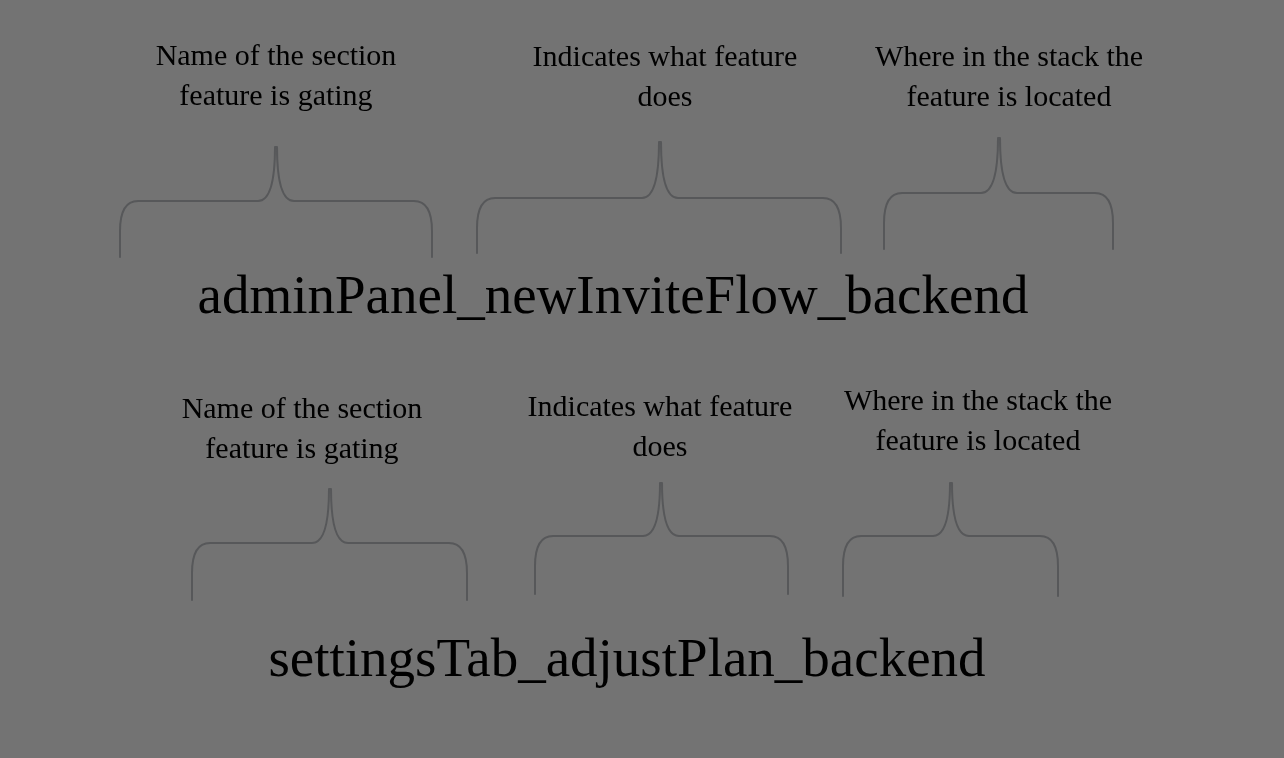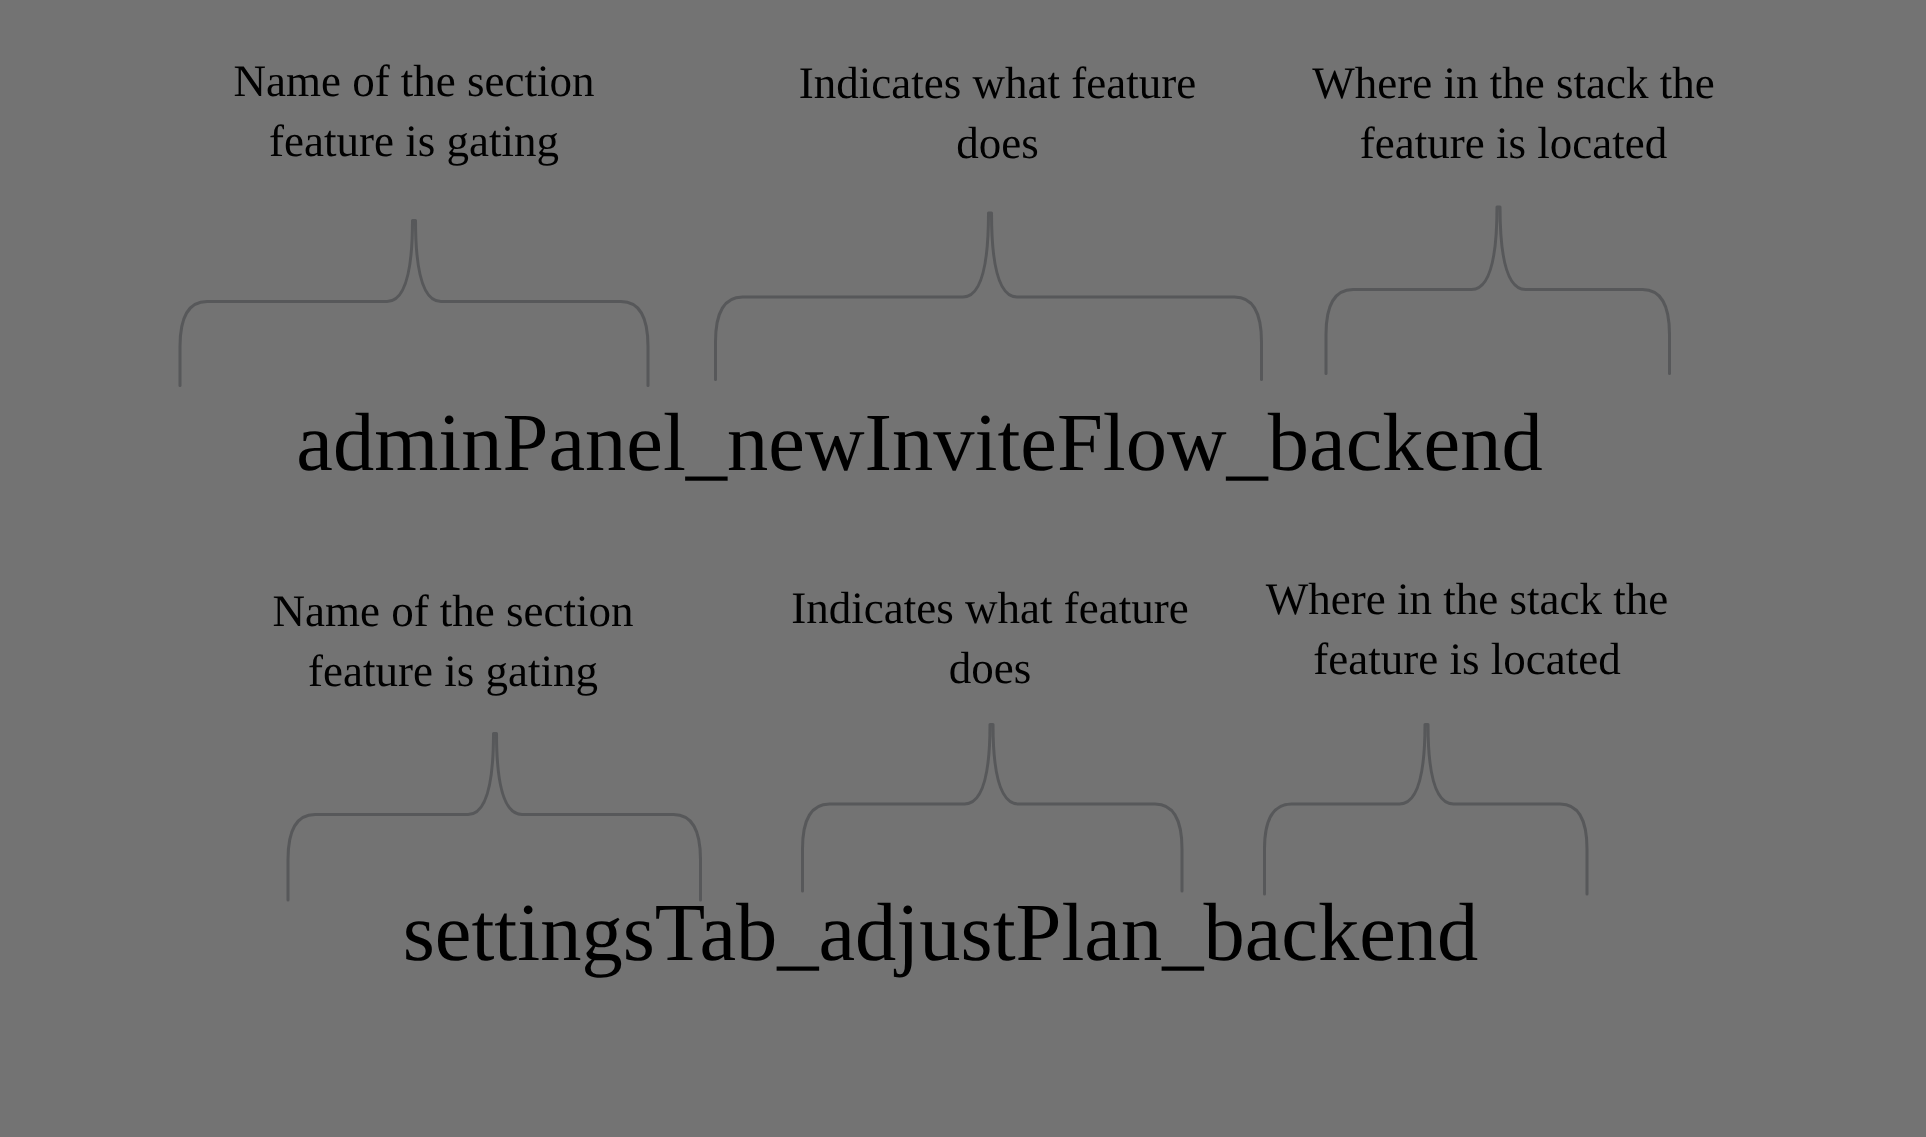--- a/index.html
+++ b/index.html
@@ -72,15 +72,15 @@
   <svg id="braces-layer" width="1284" height="758" viewBox="0 0 1284 758">
       <path d="M 120 257 L 120 231 Q 120 201 138 201 L 258 201 Q 275 201 275 147 L 277 147 Q 277 201 294 201 L 414 201 Q 432 201 432 231 L 432 257" fill="none" stroke="#57585a" stroke-width="2" stroke-linecap="round" stroke-linejoin="round"></path>
       <path d="M 477 253 L 477 228 Q 477 198 495 198 L 642 198 Q 659 198 659 142 L 661 142 Q 661 198 678 198 L 823 198 Q 841 198 841 228 L 841 253" fill="none" stroke="#57585a" stroke-width="2" stroke-linecap="round" stroke-linejoin="round"></path>
       <path d="M 884 249 L 884 223 Q 884 193 902 193 L 981 193 Q 998 193 998 138 L 1000 138 Q 1000 193 1017 193 L 1095 193 Q 1113 193 1113 223 L 1113 249" fill="none" stroke="#57585a" stroke-width="2" stroke-linecap="round" stroke-linejoin="round"></path>
       <path d="M 192 600 L 192 573 Q 192 543 210 543 L 312 543 Q 329 543 329 489 L 331 489 Q 331 543 348 543 L 449 543 Q 467 543 467 573 L 467 600" fill="none" stroke="#57585a" stroke-width="2" stroke-linecap="round" stroke-linejoin="round"></path>
       <path d="M 535 594 L 535 566 Q 535 536 553 536 L 643 536 Q 660 536 660 483 L 662 483 Q 662 536 679 536 L 770 536 Q 788 536 788 566 L 788 594" fill="none" stroke="#57585a" stroke-width="2" stroke-linecap="round" stroke-linejoin="round"></path>
       <path d="M 843 596 L 843 566 Q 843 536 861 536 L 933 536 Q 950 536 950 483 L 952 483 Q 952 536 969 536 L 1040 536 Q 1058 536 1058 566 L 1058 596" fill="none" stroke="#57585a" stroke-width="2" stroke-linecap="round" stroke-linejoin="round"></path>
     </svg>
 
   <div class="flag-name" style="left:613px; top:265px;">adminPanel_newInviteFlow_backend</div>
-  <div class="flag-name" style="left:627px; top:592px;">settingsTab_adjustPlan_backend</div>
+  <div class="flag-name" style="left:627px; top:628px;">settingsTab_adjustPlan_backend</div>
 
 </div>
 
 </body></html>

